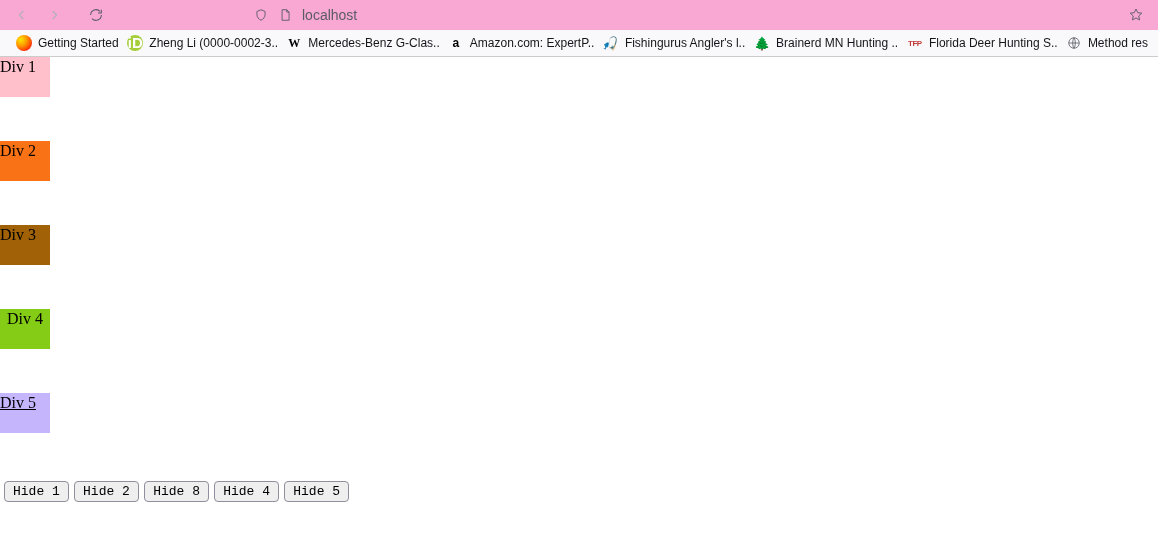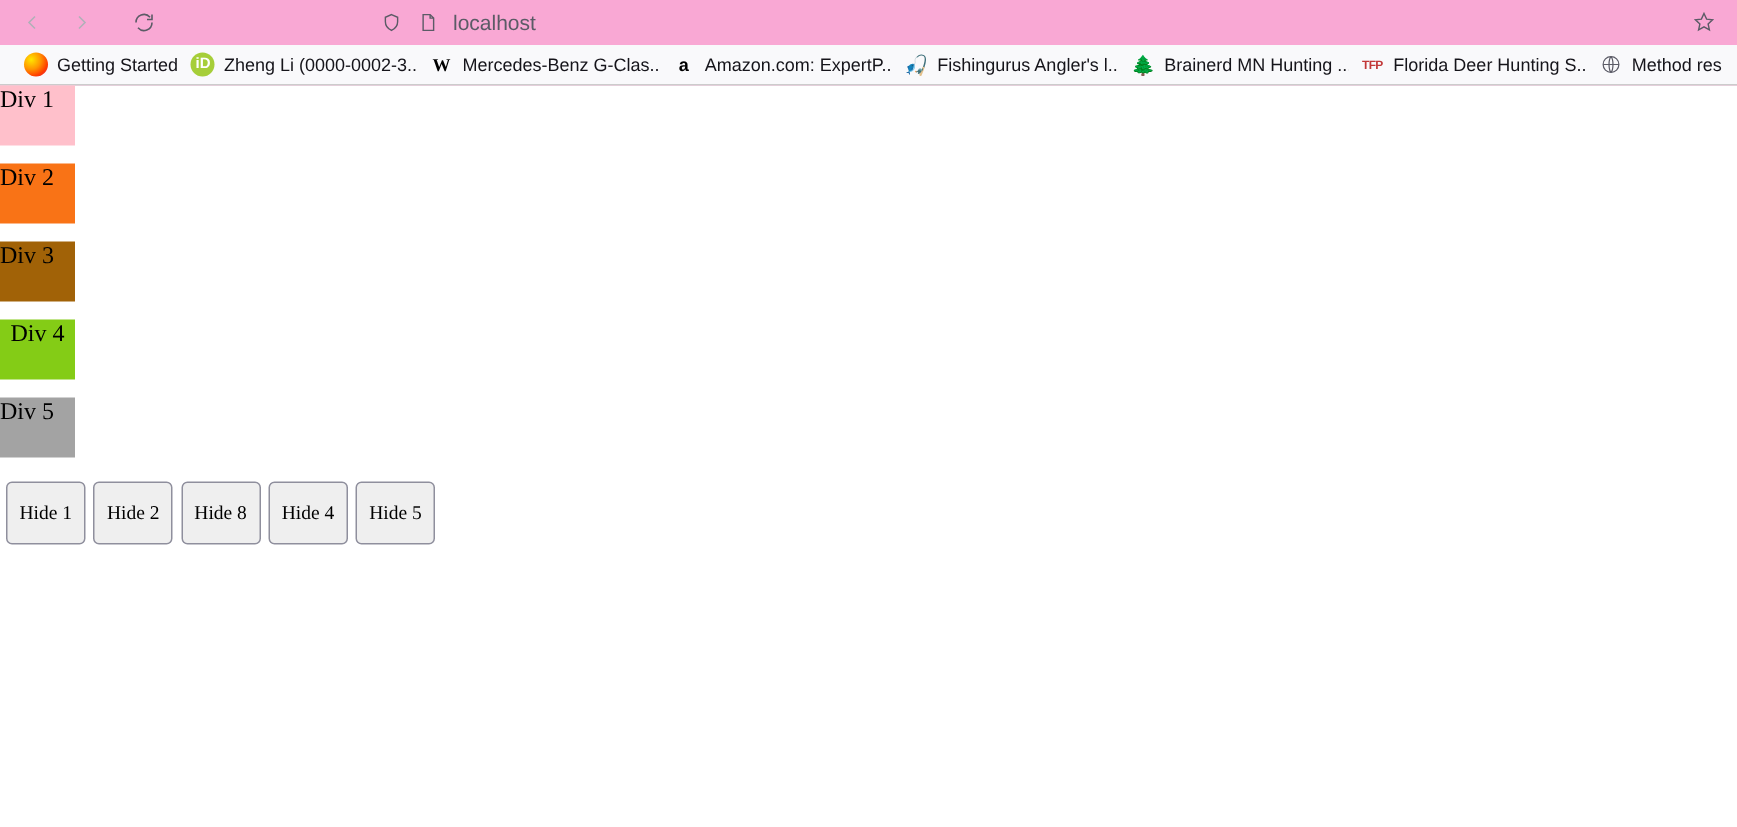--- a/index.html
+++ b/index.html
@@ -118,21 +118,21 @@
     }
 
     .favicon-firefox {
       background: radial-gradient(circle at 30% 30%, #ffe600 0%, #ff9500 40%, #ff3d00 70%, #d81b60 100%);
       border-radius: 50%;
     }
     .favicon-orcid {
       background: #a6ce39;
       border-radius: 50%;
       color: #fff;
-      font-size: 10px;
+      font-size: 15px;
       font-weight: bold;
       text-align: center;
       line-height: 16px;
     }
     .favicon-w {
       font-family: serif;
       font-weight: bold;
       font-size: 12px;
       color: #000;
     }
@@ -170,41 +170,41 @@
     }
     .page h2 {
       font-size: 24px;
       font-weight: bold;
       margin: 20px 0 20px 0;
       padding: 0 2px;
     }
     .divbox {
       width: 50px;
       height: 40px;
-      margin: 0 0 12px 0;
+      margin: 0 0 44px 0;
       font-size: 16px;
       line-height: 1.2;
       padding: 0px;
     }
     .divbox:last-of-type {
       margin-bottom: 20px;
     }
     .d1 { background: #ffc0cb; }
     .d2 { background: #f97316; }
     .d3 { background: #a16207; color: #000; }
     .d4 { background: #84cc16; text-align: center; }
-    .d5 { background: #a3a3a3; }
+    .d5 { background: #c4b5fd; text-decoration: underline; }
 
     .buttons {
       padding: 4px 4px;
     }
     .hide-btn {
-      font-family: Liberation Serif, serif;
+      font-family: Liberation Mono, monospace;
       font-size: 13px;
-      padding: 12px 8px;
+      padding: 2px 8px;
       margin-right: 2px;
       border: 1px solid #8f8f9d;
       border-radius: 4px;
       background: #efefef;
       cursor: pointer;
     }
   </style>
 </head>
 <body>
 

